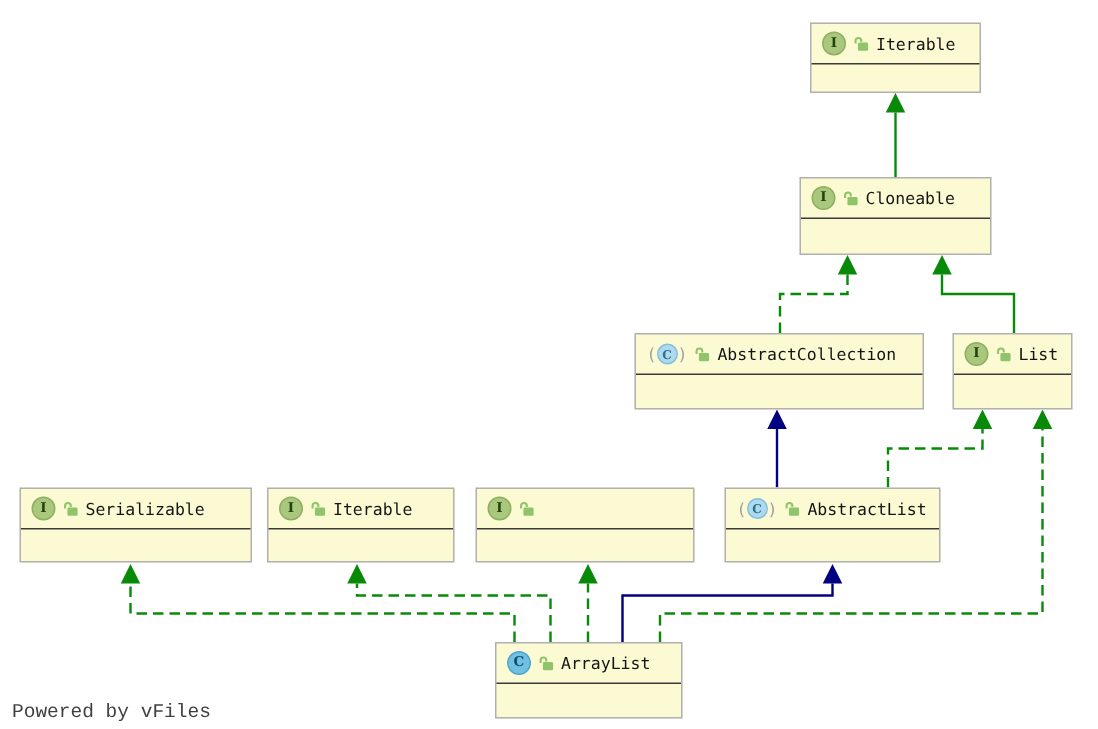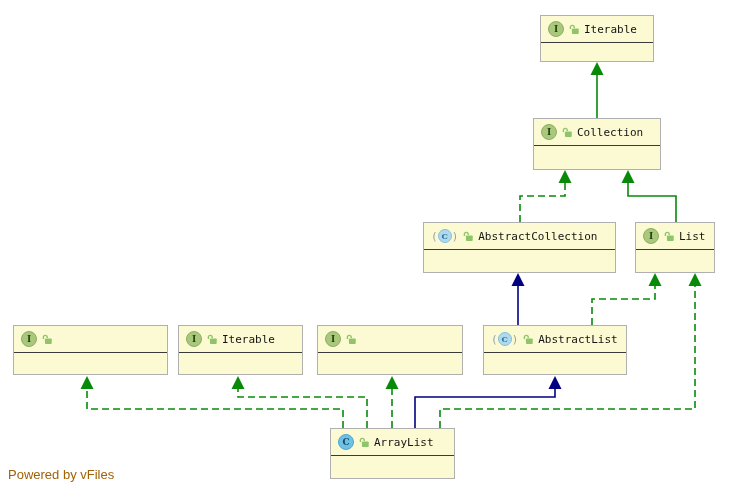--- a/index.html
+++ b/index.html
@@ -34,22 +34,22 @@
   #node-iterable{left:540px;top:15px;width:114px;height:47px;}
   #node-collection{left:533px;top:118px;width:128px;height:52px;}
   #node-abstract-collection{left:423px;top:222px;width:193px;height:51px;}
   #node-list{left:635px;top:222px;width:80px;height:51px;}
   #node-serializable{left:13px;top:325px;width:155px;height:50px;}
   #node-cloneable{left:178px;top:325px;width:125px;height:50px;}
   #node-random-access{left:317px;top:325px;width:146px;height:50px;}
   #node-abstract-list{left:483px;top:325px;width:144px;height:50px;}
   #node-array-list{left:330px;top:428px;width:125px;height:51px;}
 
-  #watermark{position:absolute;left:8px;top:467px;font-family:Liberation Sans, sans-serif;
-             font-size:13px;color:#a16207;}
+  #watermark{position:absolute;left:8px;top:467px;font-family:Liberation Mono, monospace;
+             font-size:13px;color:#404040;}
 </style>
 </head>
 <body>
 
 <div id="canvas">
 
   <svg id="edges" viewBox="0 0 732 486">
     <g>
       <polyline class="edge-green" points="597,118 597,75"></polyline>
       <polygon class="head-green" points="597,62 590.5,75 603.5,75"></polygon>
@@ -104,21 +104,21 @@
     <div class="node-body"></div>
   </div>
 
   <div class="node" id="node-collection">
     <div class="node-title">
       <span class="ic ic-interface">I</span>
       <svg class="lock" width="11" height="11" viewBox="0 0 12 12">
           <path d="M1.5 5.5 V3.6 a2.1 2.1 0 0 1 4.2 0 V4.4" fill="none" stroke="#8FC46A" stroke-width="1.5"></path>
           <rect x="3.2" y="4.8" width="7.4" height="6" rx="1" fill="#8FC46A"></rect>
         </svg>
-      <span class="node-label">Collection</span>
+      <span class="node-label">Cloneable</span>
     </div>
     <div class="node-body"></div>
   </div>
 
   <div class="node" id="node-abstract-collection">
     <div class="node-title">
       <span class="abstract-wrap">
         <span class="paren">(</span>
         <span class="ic ic-abstract">C</span>
         <span class="paren">)</span>
@@ -144,20 +144,21 @@
     <div class="node-body"></div>
   </div>
 
   <div class="node" id="node-serializable">
     <div class="node-title">
       <span class="ic ic-interface">I</span>
       <svg class="lock" width="11" height="11" viewBox="0 0 12 12">
           <path d="M1.5 5.5 V3.6 a2.1 2.1 0 0 1 4.2 0 V4.4" fill="none" stroke="#8FC46A" stroke-width="1.5"></path>
           <rect x="3.2" y="4.8" width="7.4" height="6" rx="1" fill="#8FC46A"></rect>
         </svg>
+      <span class="node-label">Serializable</span>
     </div>
     <div class="node-body"></div>
   </div>
 
   <div class="node" id="node-cloneable">
     <div class="node-title">
       <span class="ic ic-interface">I</span>
       <svg class="lock" width="11" height="11" viewBox="0 0 12 12">
           <path d="M1.5 5.5 V3.6 a2.1 2.1 0 0 1 4.2 0 V4.4" fill="none" stroke="#8FC46A" stroke-width="1.5"></path>
           <rect x="3.2" y="4.8" width="7.4" height="6" rx="1" fill="#8FC46A"></rect>

